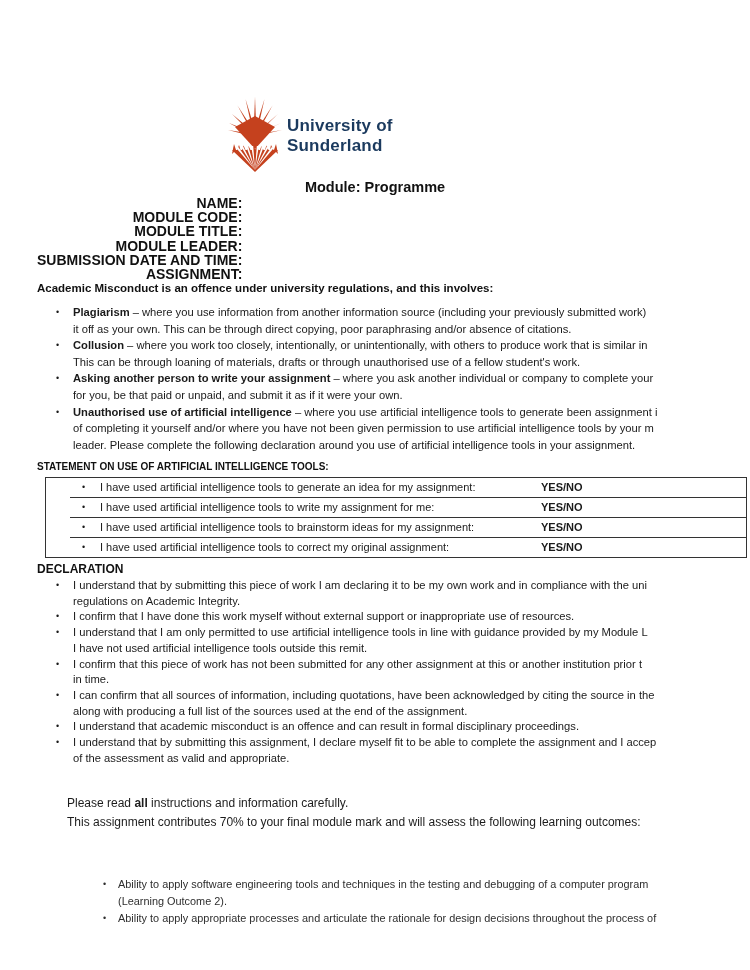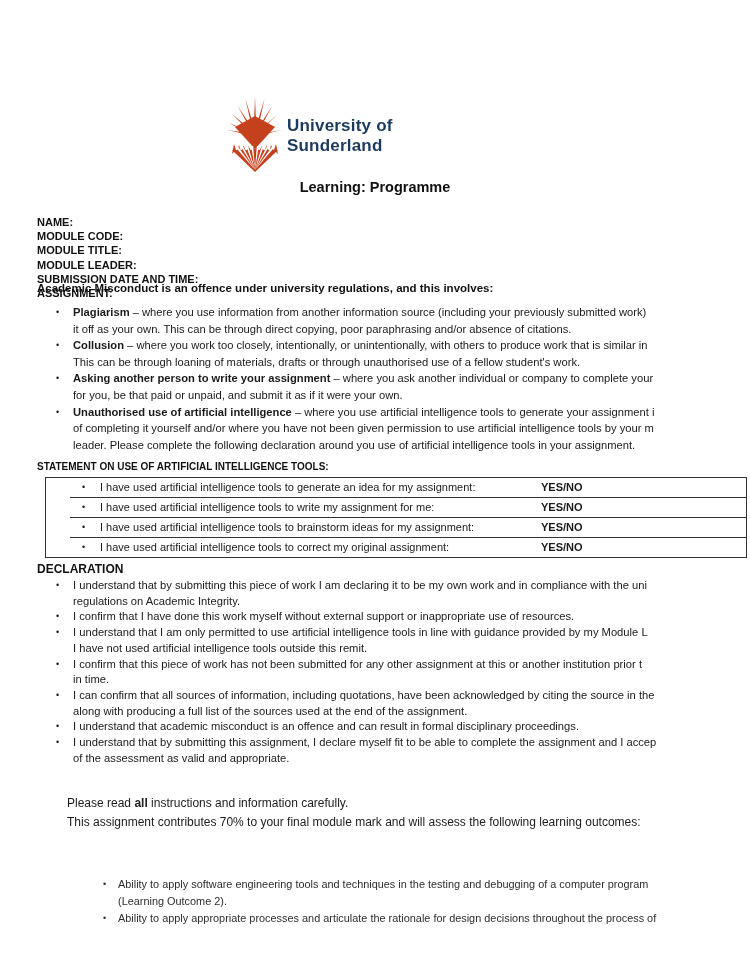--- a/index.html
+++ b/index.html
@@ -8,21 +8,21 @@
     font-family:"Liberation Sans",sans-serif;color:#1a1a1a;
   }
   .abs{position:absolute;}
   .pre{white-space:pre;}
   
   .logo-mark{left:226px;top:92px;width:58px;height:80px;}
   .logo-text{left:287px;top:116px;font-size:17px;font-weight:bold;color:#1b3a5e;line-height:20px;letter-spacing:.2px;}
   
   .faculty{left:0;top:179px;width:750px;text-align:center;font-weight:bold;font-size:14.5px;color:#111;}
   
-  .fields{left:37px;top:215px;font-weight:bold;font-size:11px;line-height:14.2px;color:#111;}
+  .fields{left:37px;top:196px;font-weight:bold;font-size:14px;line-height:14.2px;color:#111;text-align:right;}
   .intro{left:37px;top:282px;font-weight:bold;font-size:11.5px;color:#111;}
   
   .mis{left:37px;top:304px;font-size:11.2px;line-height:16.6px;width:900px;}
   .mis .dot,.decl .dot{display:inline-block;width:36px;padding-left:19px;box-sizing:border-box;font-size:9px;vertical-align:1px;}
   .mis .cl,.decl .cl{padding-left:36px;}
   
   .stmt-h{left:37px;top:461px;font-weight:bold;font-size:10px;color:#111;}
   .ai-table{left:45px;top:477px;width:676px;border:1px solid #333;padding-left:24px;}
   .ai-row{position:relative;height:19px;line-height:19px;border-top:1px solid #333;font-size:11px;padding-left:12px;white-space:pre;}
   .ai-row:first-child{border-top:none;}
@@ -83,41 +83,41 @@
     <polygon points="29,78 40.8,54.5 42.8,55"></polygon>
     <polygon points="29,78 45.8,55 47.8,56"></polygon>
   </g>
 </svg>
 
 <div class="abs logo-text">
   <div>University of</div>
   <div>Sunderland</div>
 </div>
 
-<div class="abs faculty">Learning: Programme</div>
+<div class="abs faculty">Module: Programme</div>
 
 <div class="abs fields">
   <div>NAME:</div>
   <div>MODULE CODE:</div>
   <div>MODULE TITLE:</div>
   <div>MODULE LEADER:</div>
   <div>SUBMISSION DATE AND TIME:</div>
   <div>ASSIGNMENT:</div>
 </div>
 
 <div class="abs intro">Academic Misconduct is an offence under university regulations, and this involves:</div>
 
 <div class="abs mis">
   <div class="pre"><span class="dot">•</span><b>Plagiarism</b><span> – where you use information from another information source (including your previously submitted work)</span></div>
   <div class="pre cl">it off as your own. This can be through direct copying, poor paraphrasing and/or absence of citations.</div>
   <div class="pre"><span class="dot">•</span><b>Collusion</b><span> – where you work too closely, intentionally, or unintentionally, with others to produce work that is similar in</span></div>
   <div class="pre cl">This can be through loaning of materials, drafts or through unauthorised use of a fellow student's work.</div>
   <div class="pre"><span class="dot">•</span><b>Asking another person to write your assignment</b><span> – where you ask another individual or company to complete your</span></div>
   <div class="pre cl">for you, be that paid or unpaid, and submit it as if it were your own.</div>
-  <div class="pre"><span class="dot">•</span><b>Unauthorised use of artificial intelligence</b><span> – where you use artificial intelligence tools to generate your assignment i</span></div>
+  <div class="pre"><span class="dot">•</span><b>Unauthorised use of artificial intelligence</b><span> – where you use artificial intelligence tools to generate been assignment i</span></div>
   <div class="pre cl">of completing it yourself and/or where you have not been given permission to use artificial intelligence tools by your m</div>
   <div class="pre cl">leader. Please complete the following declaration around you use of artificial intelligence tools in your assignment.</div>
 </div>
 
 <div class="abs stmt-h">STATEMENT ON USE OF ARTIFICIAL INTELLIGENCE TOOLS:</div>
 
 <div class="abs ai-table">
   <div class="ai-row"><span class="dot2">•</span><span>I have used artificial intelligence tools to generate an idea for my assignment:</span><span class="yesno">YES/NO</span></div>
   <div class="ai-row"><span class="dot2">•</span><span>I have used artificial intelligence tools to write my assignment for me:</span><span class="yesno">YES/NO</span></div>
   <div class="ai-row"><span class="dot2">•</span><span>I have used artificial intelligence tools to brainstorm ideas for my assignment:</span><span class="yesno">YES/NO</span></div>

